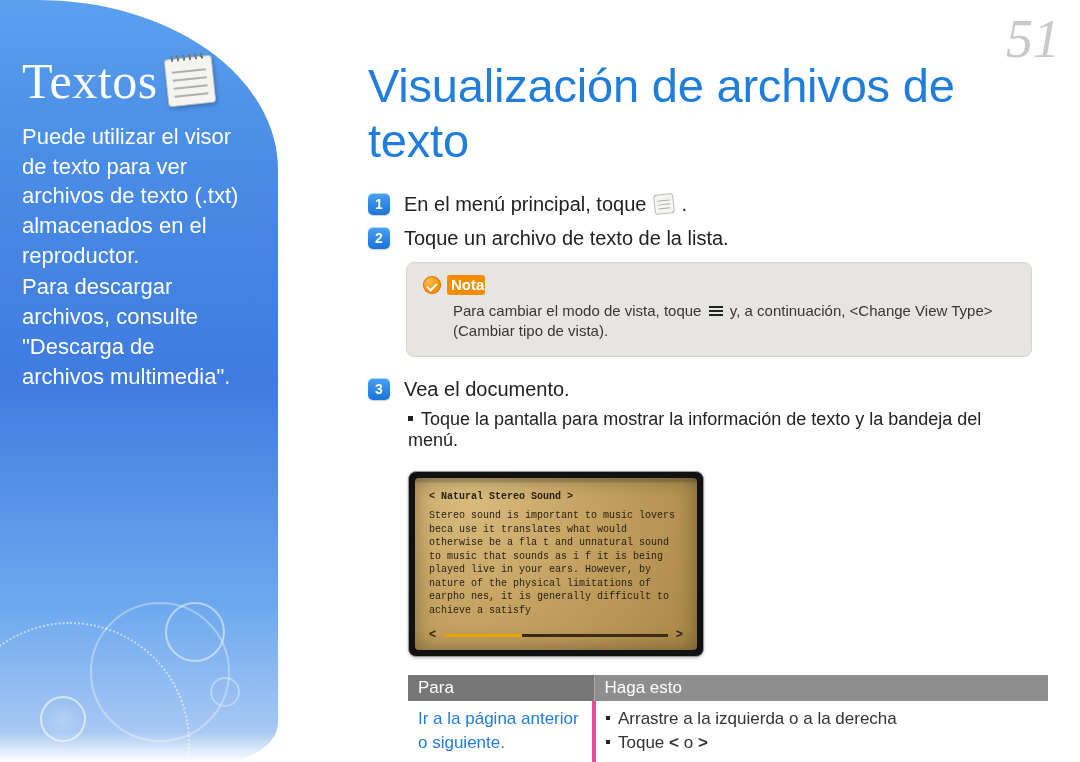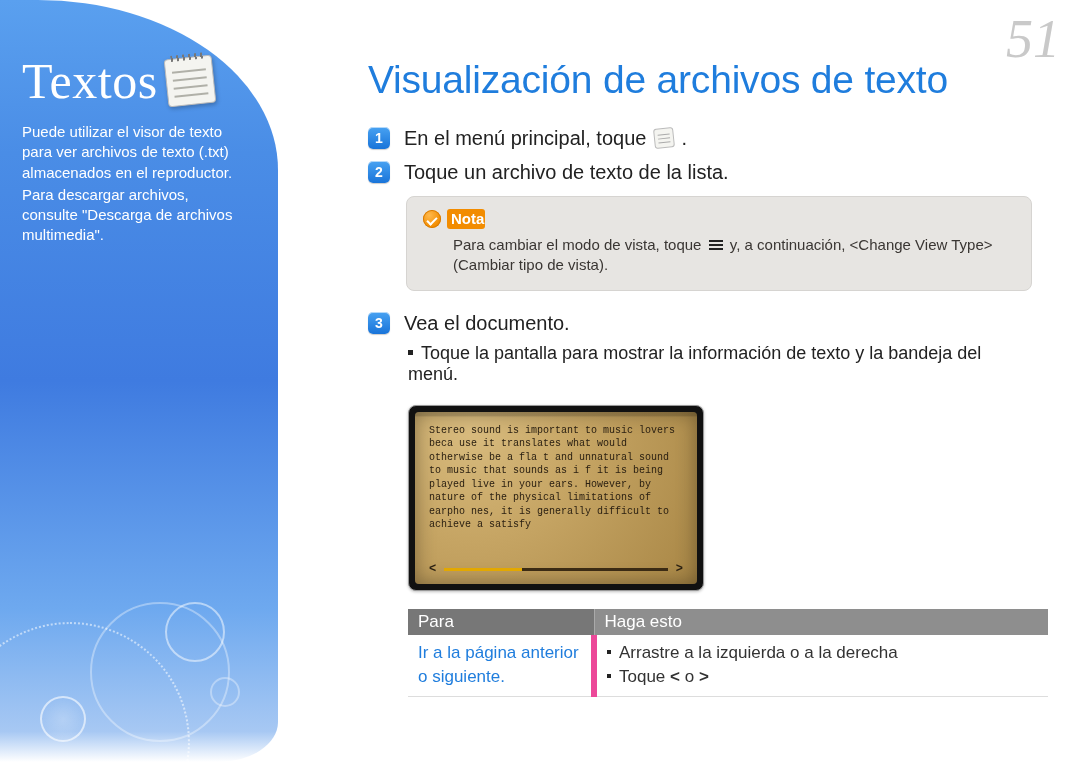--- a/index.html
+++ b/index.html
@@ -53,21 +53,21 @@
   }
   .note-icon::before { top: 12px; }
   .note-icon::after { top: 20px; box-shadow: 0 8px 0 #b0b0a8, 0 16px 0 #b0b0a8; }
   .note-icon .spiral {
     position: absolute; top: -4px; left: 6px; right: 6px; height: 6px;
     background: repeating-linear-gradient(90deg, #777 0 2px, transparent 2px 6px);
   }
 
   .sidebar-body {
     margin-top: 12px;
-    font-size: 15px;
+    font-size: 22px;
     line-height: 1.35;
     font-weight: 300;
     max-width: 220px;
   }
   .sidebar-body p { margin-bottom: 2px; }
 
   
   .deco {
     position: absolute;
     bottom: -40px;
@@ -98,21 +98,21 @@
   }
 
   
   .main {
     position: absolute;
     left: 300px;
     top: 58px;
     right: 24px;
   }
   .main-title {
-    font-size: 39px;
+    font-size: 47px;
     font-weight: 400;
     color: #1f7ddd;
     letter-spacing: -0.2px;
     margin-left: 68px;
     margin-bottom: 22px;
   }
 
   .step-row {
     display: flex;
     align-items: flex-start;
@@ -304,21 +304,21 @@
     border-right: 1px solid #aaa;
   }
   .tab td {
     padding: 6px 10px;
     vertical-align: top;
     border-bottom: 1px solid #ddd;
     line-height: 1.45;
   }
   .tab td:first-child {
     color: #1f7ddd;
-    border-right: 6px solid #ec4899;
+    border-right: 4px solid #ec4899;
   }
   .tab td .dot {
     display: inline-block;
     width: 4px; height: 4px;
     background: #222;
     margin-right: 8px;
     vertical-align: 4px;
   }
   .tab td .lt, .tab td .gt { font-weight: 700; }
 </style>
@@ -379,20 +379,21 @@
   <div class="step-row step3">
     <span class="step-badge">3</span>
     <span class="step-text">Vea el documento.</span>
   </div>
   <div class="sub-bullet">
     <span class="dot"></span><span>Toque la pantalla para mostrar la información de texto y la bandeja del menú.</span>
   </div>
 
   <div class="parchment-wrap">
     <div class="parchment">
+      <div class="doc-title">&lt; Natural Stereo Sound &gt;</div>
       <div>Stereo sound is important to music lovers beca use it translates what would otherwise be a fla t and unnatural sound to music that sounds as i f it is being played live in your ears. However, by nature of the physical limitations of earpho nes, it is generally difficult to achieve a satisfy</div>
       <div class="parchment-footer">
         <span class="nav">&lt;</span>
         <span class="progress"></span>
         <span class="nav">&gt;</span>
       </div>
     </div>
   </div>
 
   <table class="tab">

